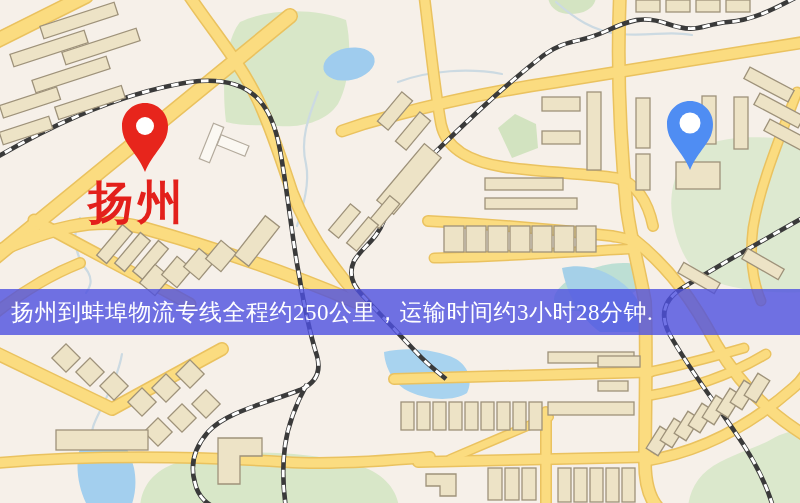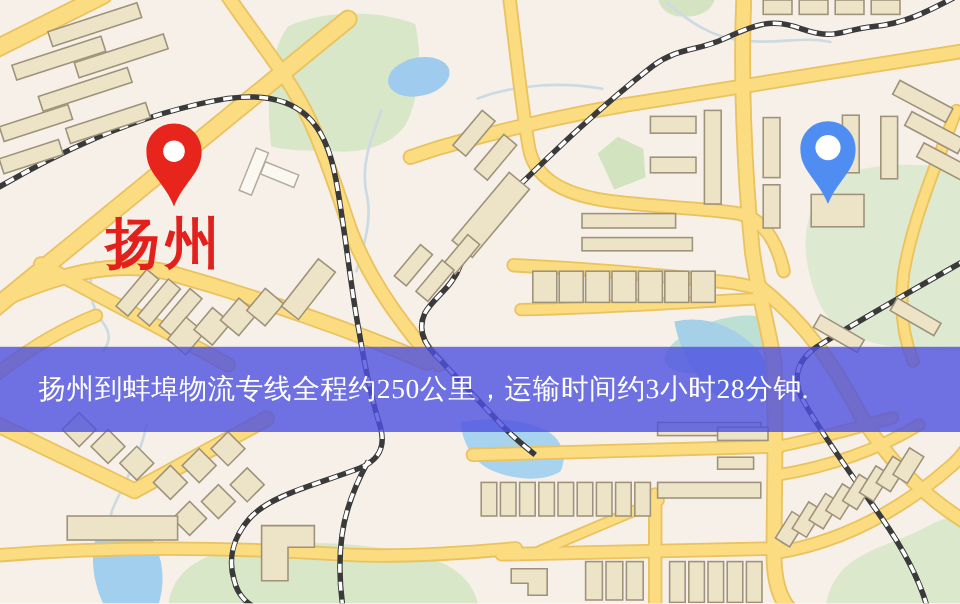--- a/index.html
+++ b/index.html
@@ -10,23 +10,23 @@
   }
   .map-svg{position:absolute;left:0;top:0;width:800px;height:503px;display:block;}
   .pin{position:absolute;pointer-events:none;}
   .city-label{
     position:absolute;font-weight:700;font-size:46px;line-height:1.02;
     letter-spacing:3px;white-space:nowrap;
   }
   .city-label.origin{left:88px;top:180px;color:#e3201b;}
   .city-label.dest{left:640px;top:181px;color:#2621d8;}
   .banner{
-    position:absolute;left:0;top:289px;width:800px;height:71px;
+    position:absolute;left:0;top:289px;width:800px;height:46px;
     background:rgba(78,80,224,0.80);
-    display:flex;align-items:center;box-sizing:border-box;padding-left:32px;
+    display:flex;align-items:center;box-sizing:border-box;padding-left:11px;
   }
   .banner-text{color:#ffffff;font-size:23px;letter-spacing:0.5px;white-space:nowrap;}
   .bld{fill:#ede3c6;stroke:#9e927a;stroke-width:1.3;}
   .bldw{fill:#fbf8f2;stroke:#b3aa9c;stroke-width:1.2;}
   .river{fill:none;stroke:#ccdae2;stroke-width:2.2;stroke-linecap:round;}
 </style>
 </head>
 <body>
 
 <div class="stage">

